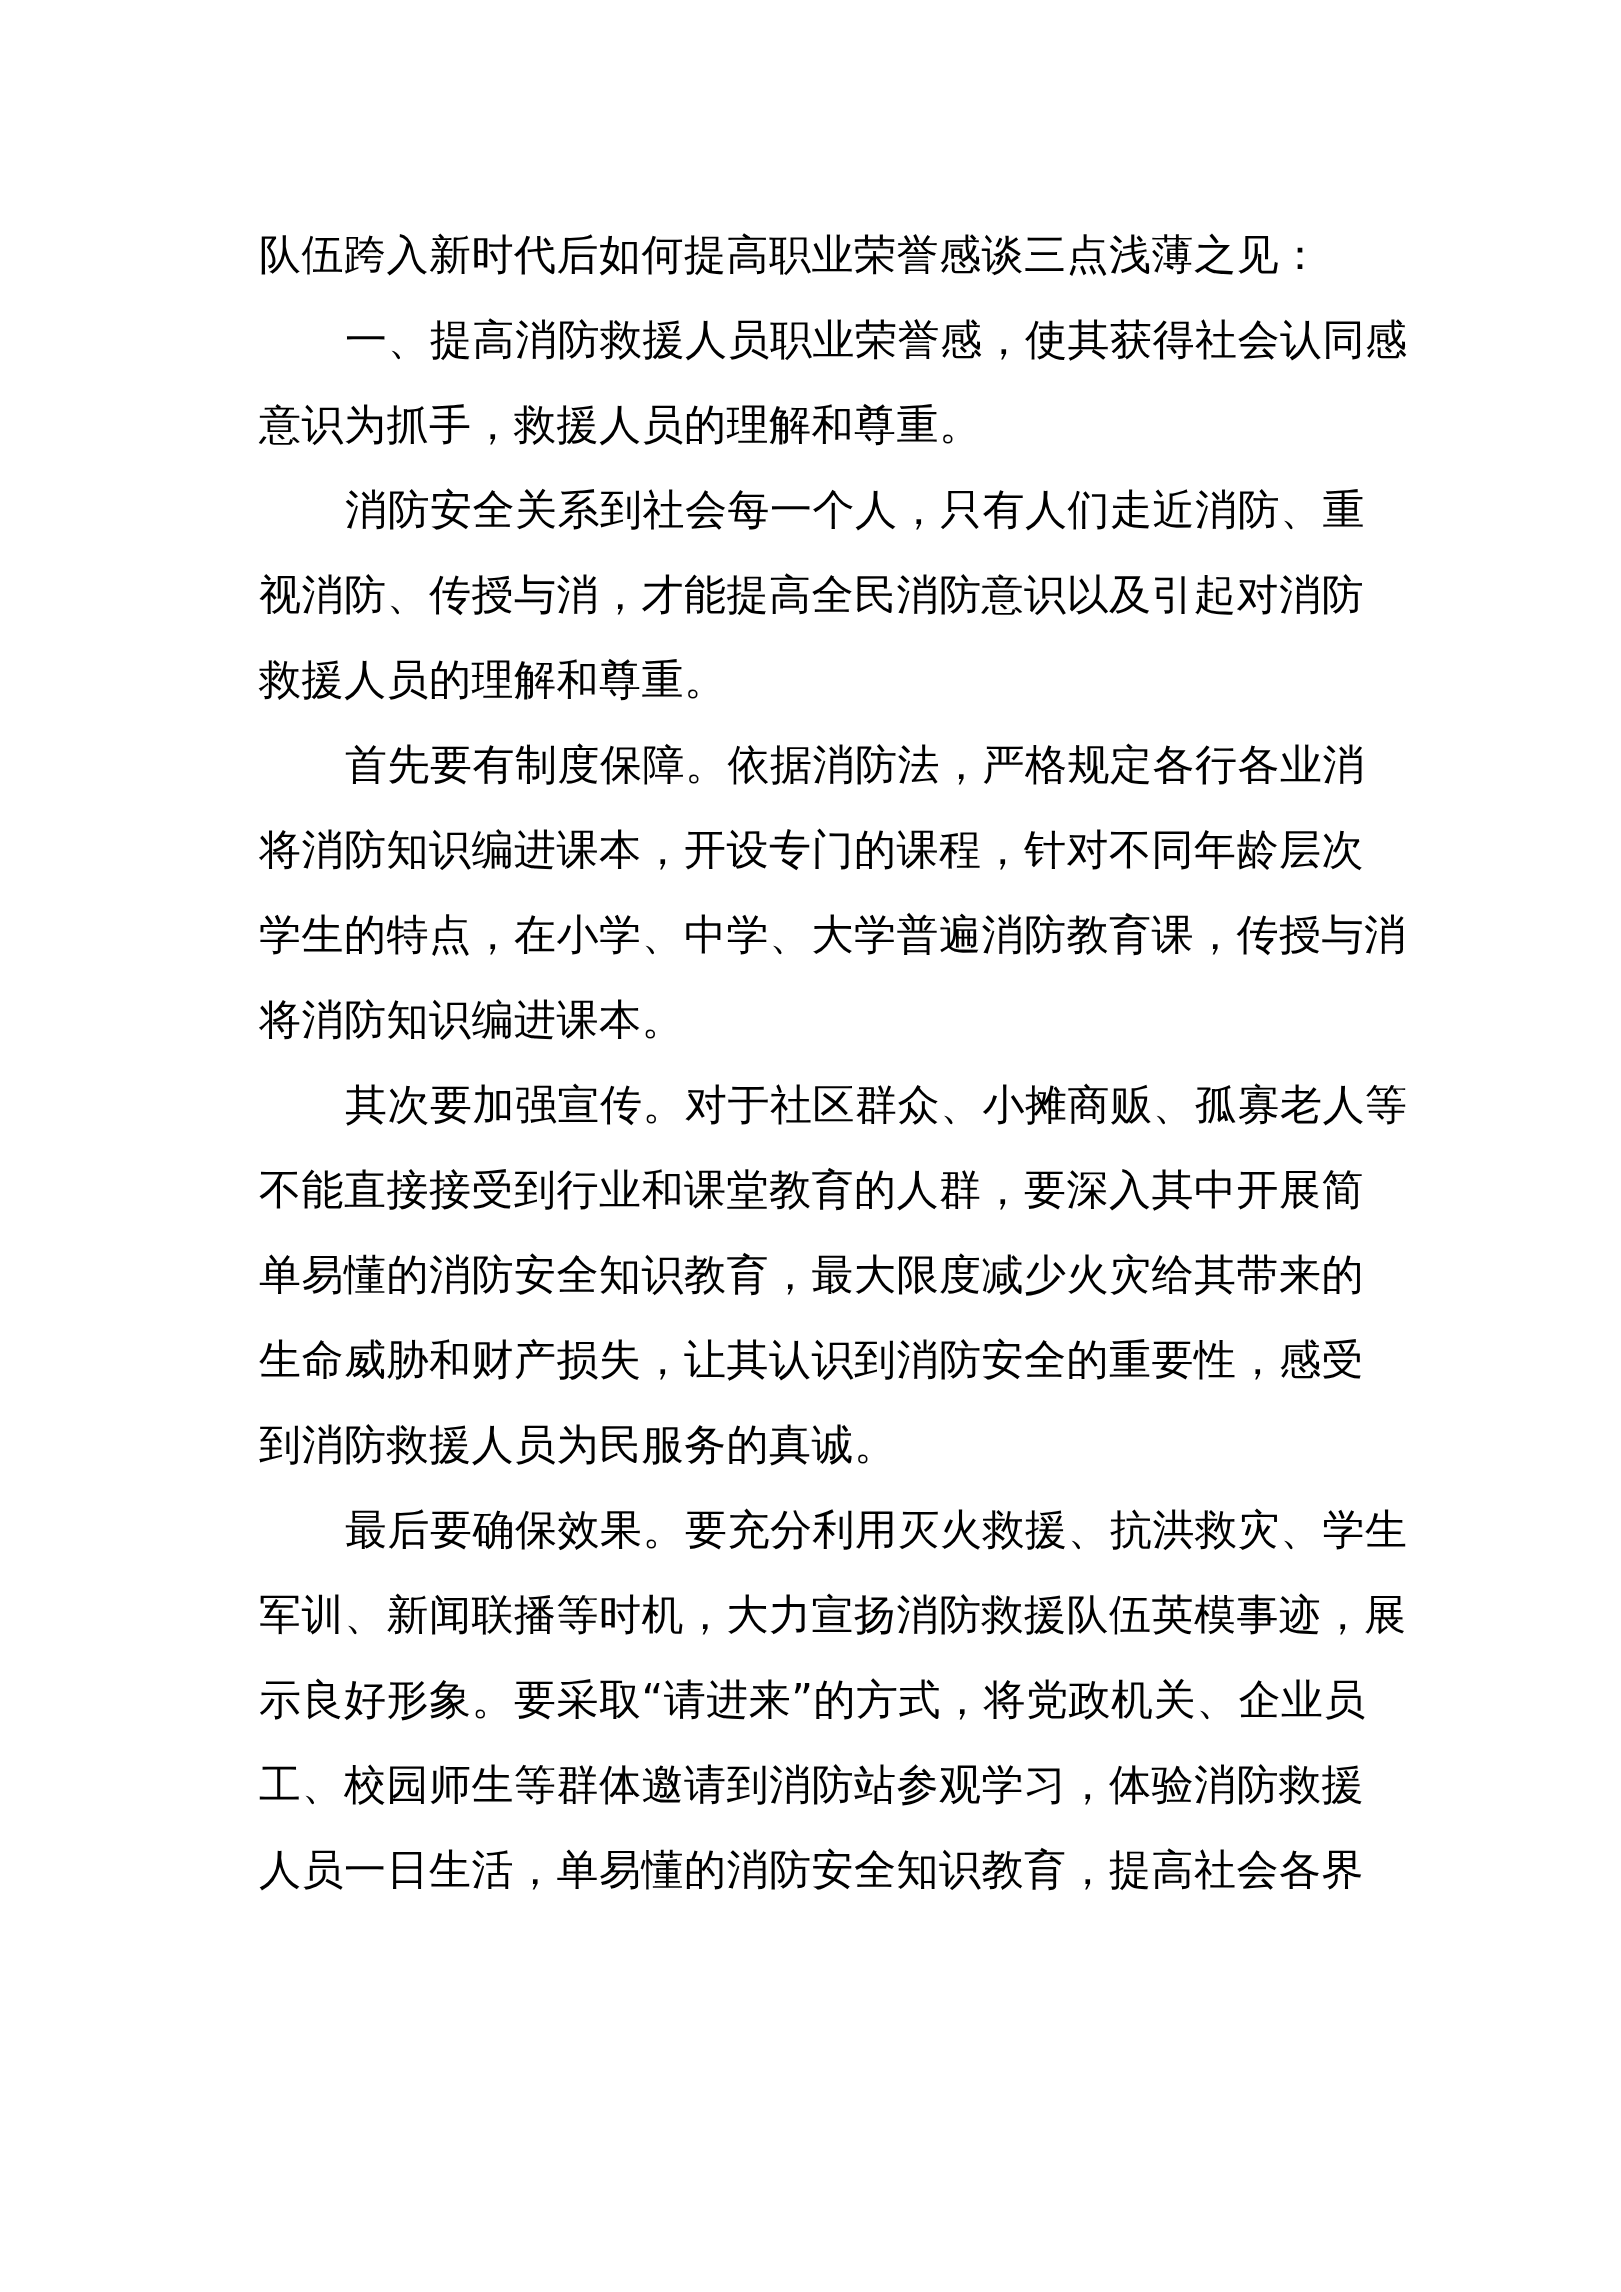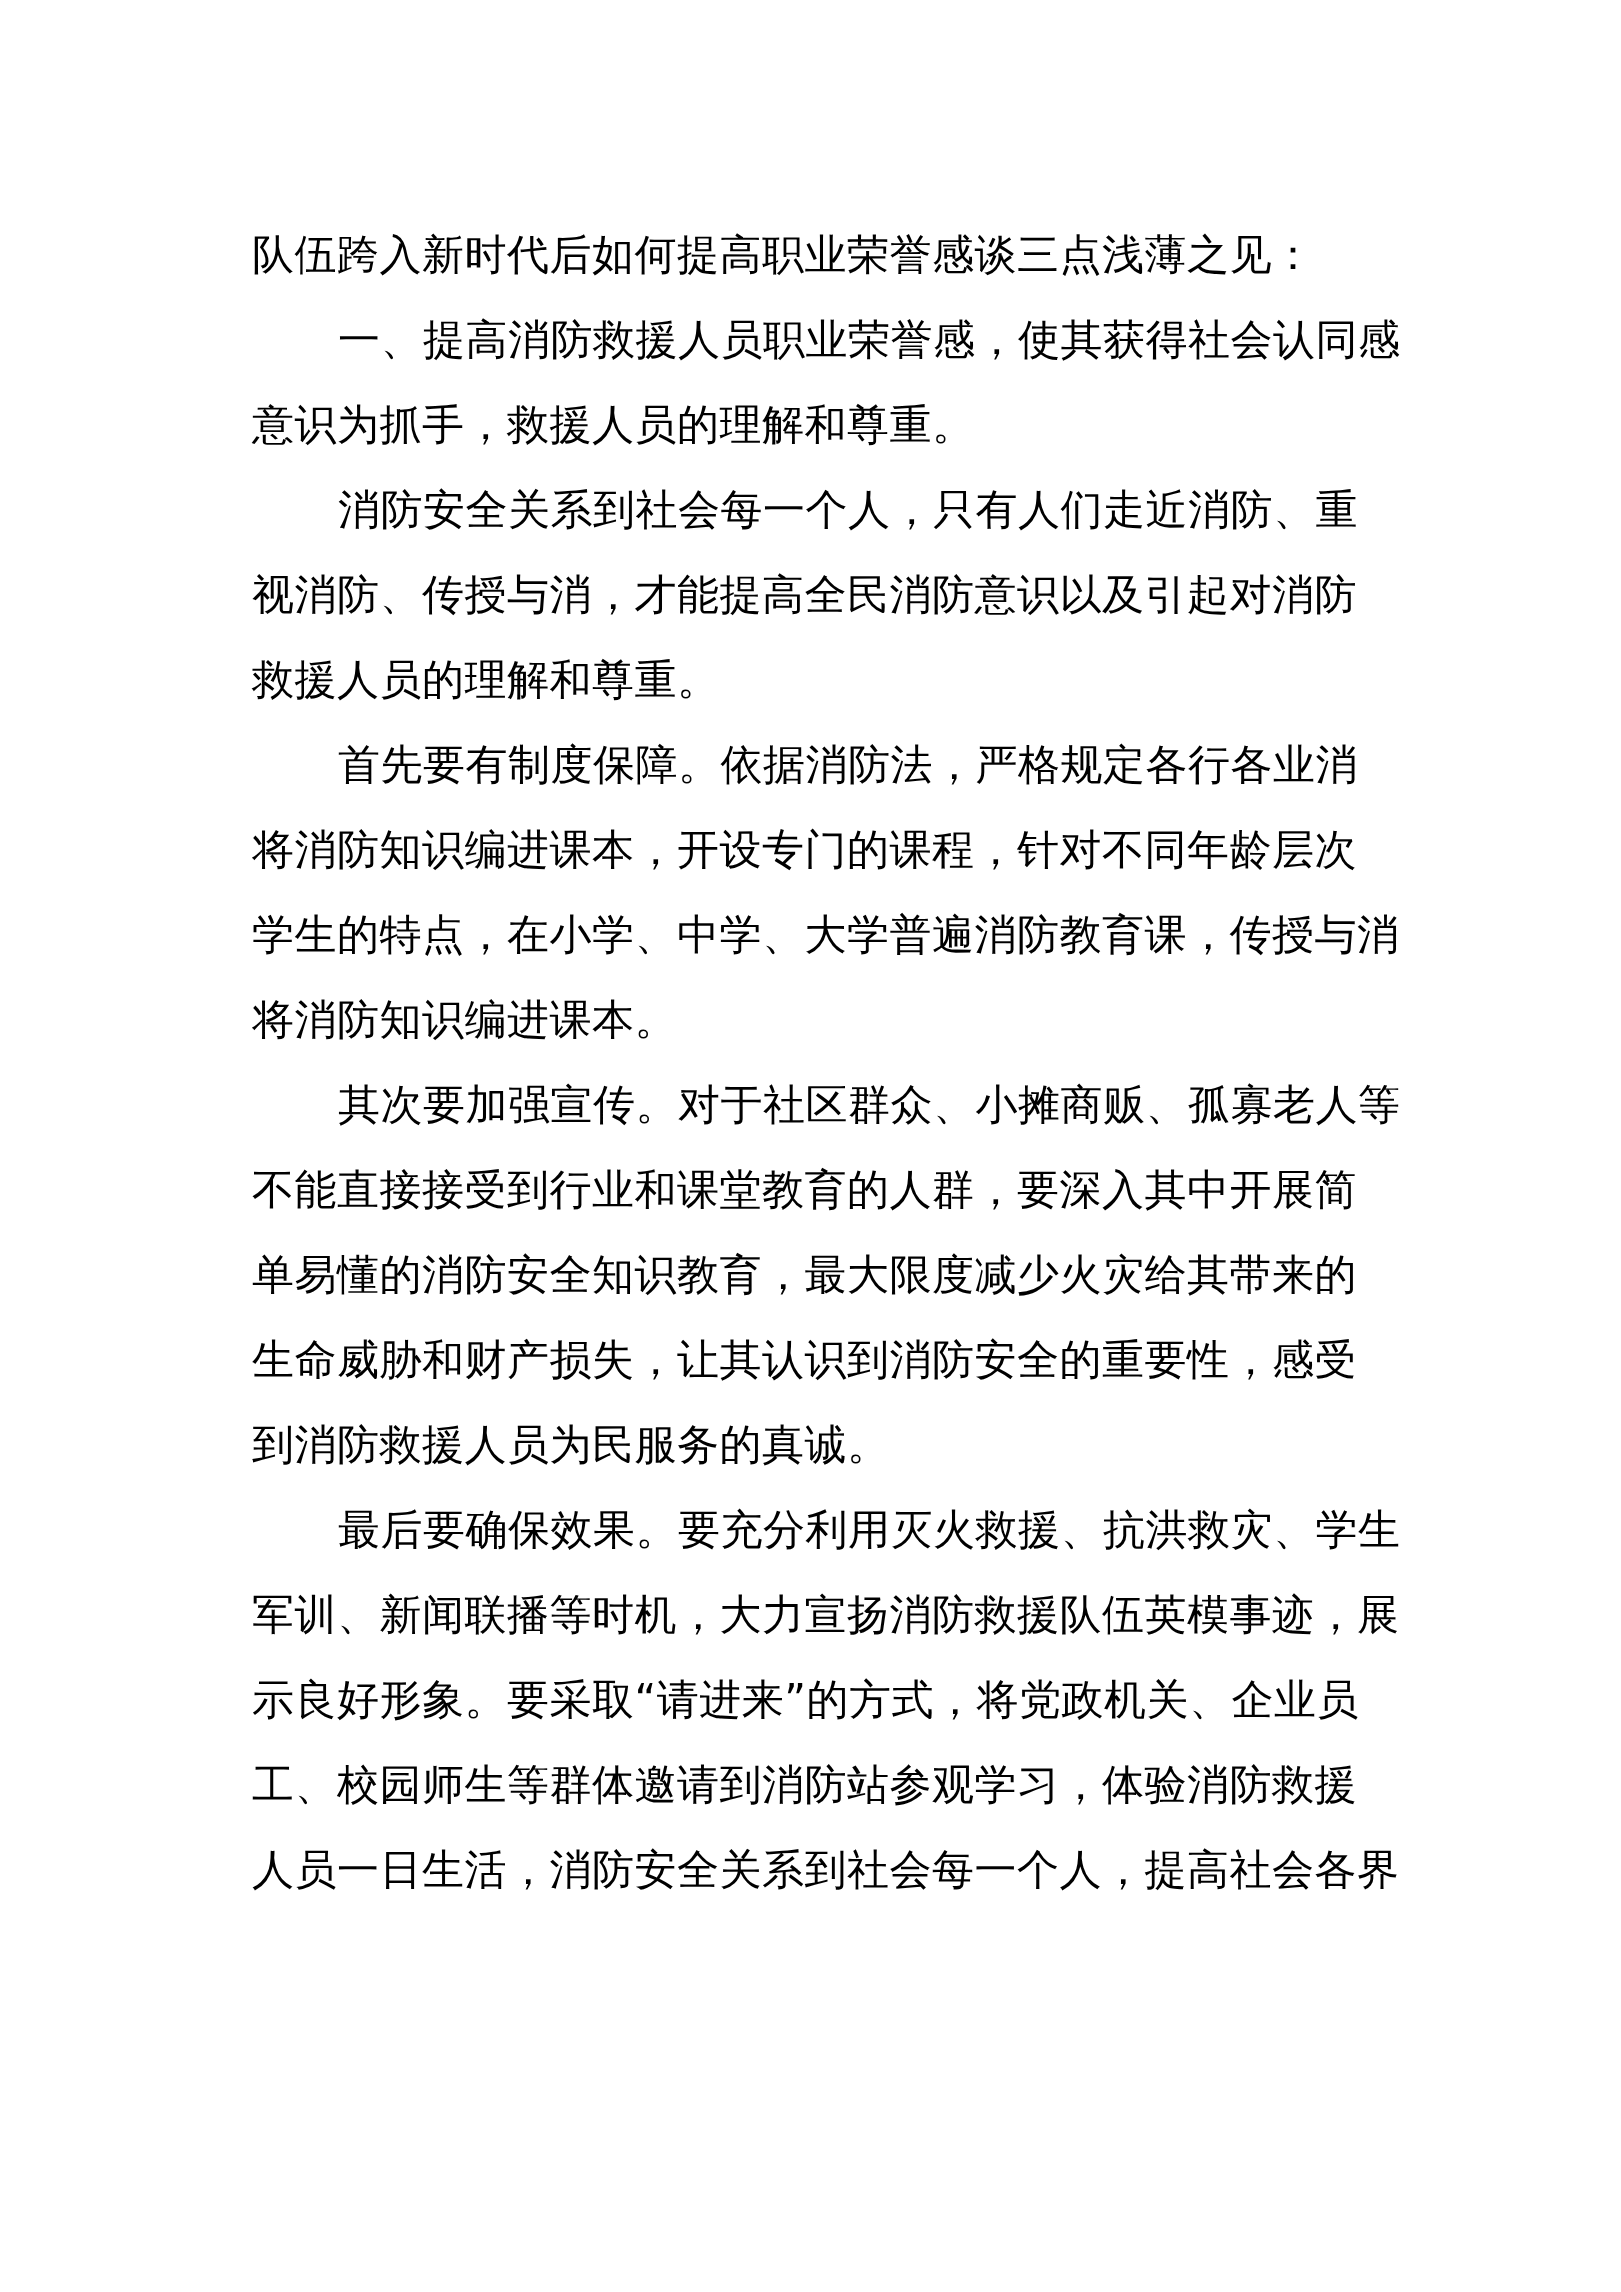--- a/index.html
+++ b/index.html
@@ -16,21 +16,21 @@
     .page {
       position: absolute;
       left: 0;
       top: 0;
       width: 1621px;
       height: 2293px;
       background: #ffffff;
     }
     .text-block {
       position: absolute;
-      left: 252px;
+      left: 259px;
       top: 212px;
       width: 1137px;
       color: #000000;
       font-family: "DejaVu Sans", "Liberation Sans", sans-serif;
       font-size: 42px;
       line-height: 85px;
     }
     .line {
       display: block;
       height: 85px;
@@ -65,17 +65,17 @@
     <span class="line indent">其次要加强宣传。对于社区群众、小摊商贩、孤寡老人等</span>
     <span class="line">不能直接接受到行业和课堂教育的人群，要深入其中开展简</span>
     <span class="line">单易懂的消防安全知识教育，最大限度减少火灾给其带来的</span>
     <span class="line">生命威胁和财产损失，让其认识到消防安全的重要性，感受</span>
     <span class="line">到消防救援人员为民服务的真诚。</span>
 
     <span class="line indent">最后要确保效果。要充分利用灭火救援、抗洪救灾、学生</span>
     <span class="line">军训、新闻联播等时机，大力宣扬消防救援队伍英模事迹，展</span>
     <span class="line">示良好形象。要采取“请进来”的方式，将党政机关、企业员</span>
     <span class="line">工、校园师生等群体邀请到消防站参观学习，体验消防救援</span>
-    <span class="line">人员一日生活，消防安全关系到社会每一个人，提高社会各界</span>
+    <span class="line">人员一日生活，单易懂的消防安全知识教育，提高社会各界</span>
 
   </div>
 </div>
 
 
 </body></html>

